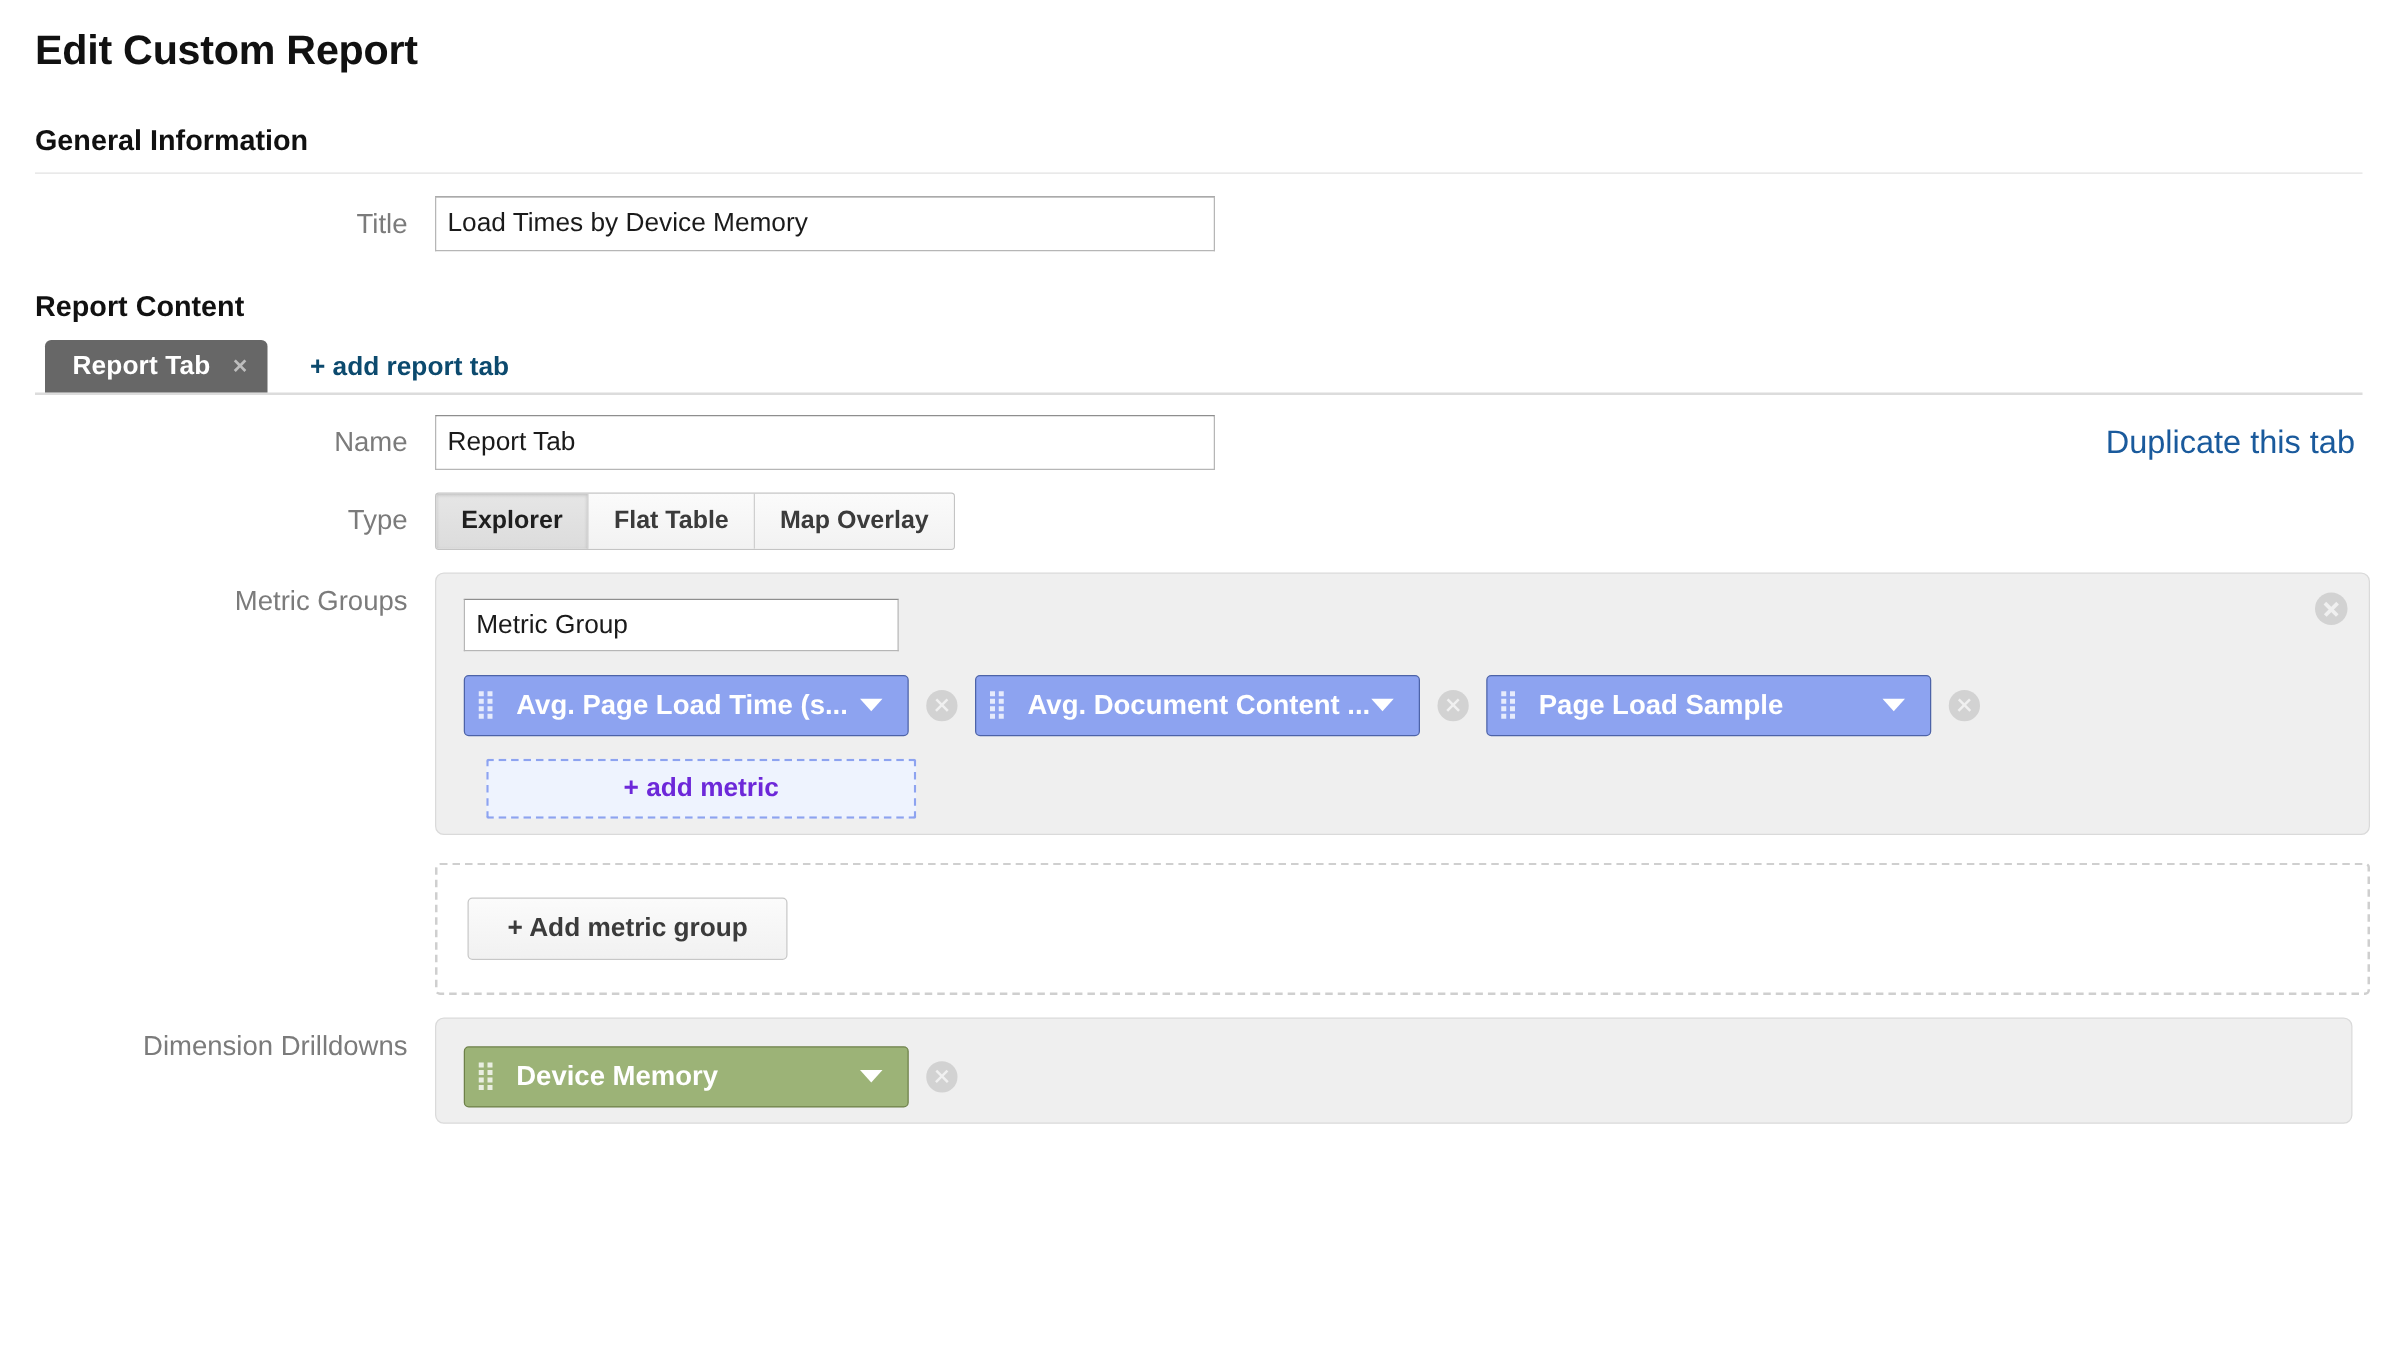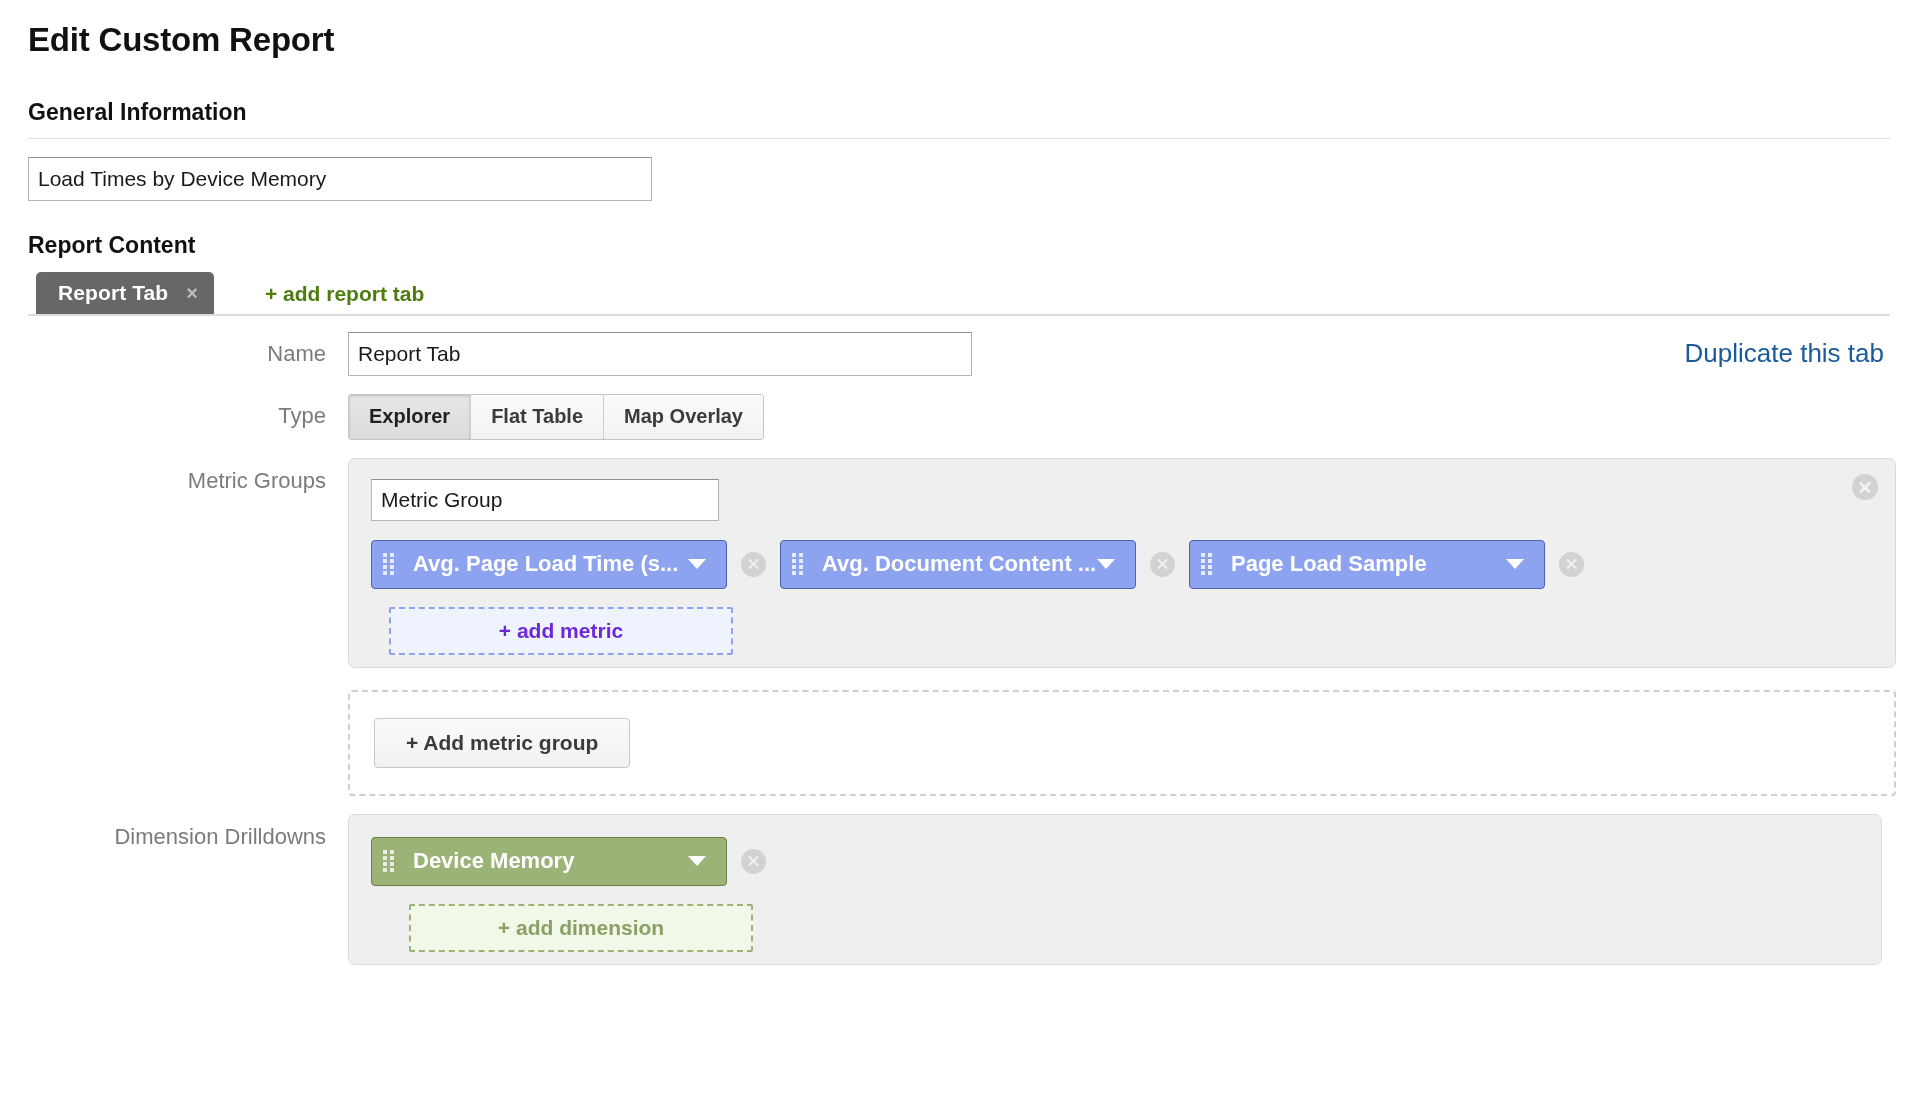--- a/index.html
+++ b/index.html
@@ -106,24 +106,24 @@
   }
   .tab-close {
     color: #bdbdbd;
     font-size: 20px;
     margin-left: 18px;
     line-height: 1;
     font-weight: bold;
     cursor: pointer;
   }
   .add-tab-link {
-    color: #4d7c0f;
-    font-size: 21px;
-    font-weight: bold;
-    margin-left: 51px;
+    color: #0c4a6e;
+    font-size: 21px;
+    font-weight: bold;
+    margin-left: 34px;
     padding-bottom: 8px;
     cursor: pointer;
     text-align: center;
   }
   .tab-underline {
     height: 2px;
     background: #dcdcdc;
     width: 1862px;
   }
 
@@ -358,20 +358,21 @@
 <body>
 
 <div class="page">
 
   <div class="page-title">Edit Custom Report</div>
 
   <div class="section-heading">General Information</div>
   <div class="hr"></div>
 
   <div class="form-row">
+    <div class="row-label">Title</div>
     <input class="text-input" type="text" value="Load Times by Device Memory" style="">
   </div>
 
   <div style="height:32px"></div>
   <div class="section-heading">Report Content</div>
 
   <div class="tabbar-wrap">
     <div class="tabbar">
       <div class="tab">
         <span class="tab-label">Report Tab</span>
@@ -482,17 +483,16 @@
               <i></i>
               <i></i>
               <i></i>
             </span>
           <span class="pill-label">Device Memory</span>
           <span class="caret"></span>
         </div>
         <div class="pill-remove"></div>
       </div>
 
-      <div class="add-dashed add-dimension">+ add dimension</div>
     </div>
   </div>
 
 </div>
 
 </body></html>

